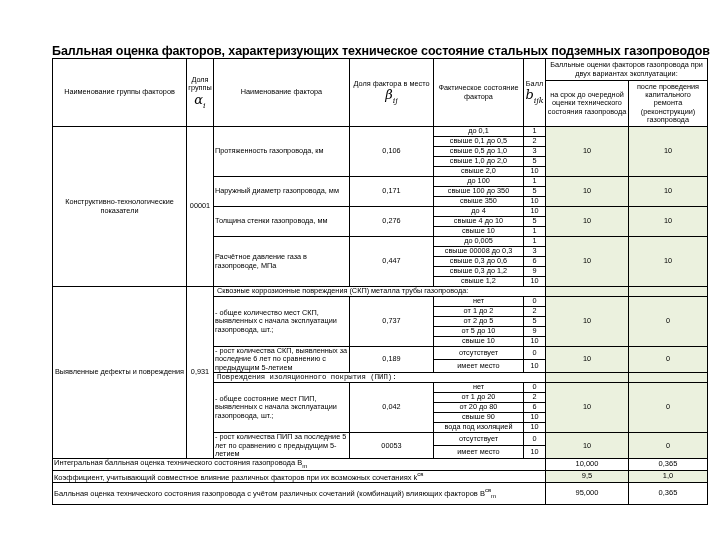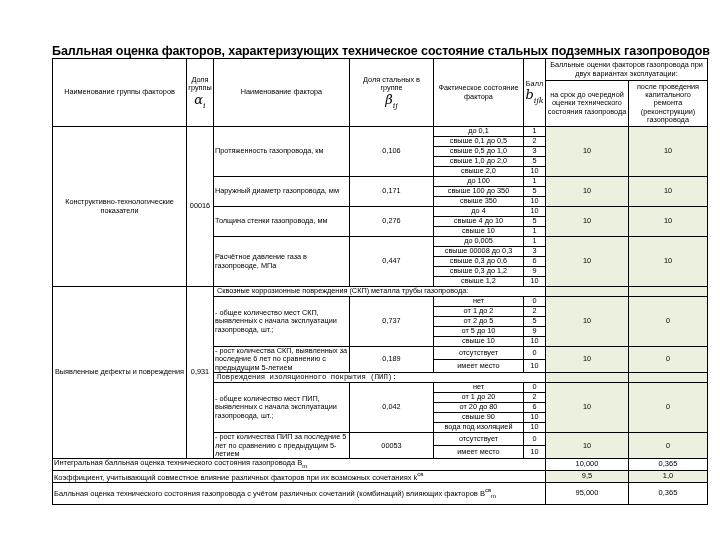--- a/index.html
+++ b/index.html
@@ -35,37 +35,37 @@
   </colgroup>
   <tbody id="tbody">
     <tr class="hdr" style="height:22px">
       <td rowspan="2">Наименование группы факторов</td>
       <td rowspan="2">
         <span>Доля группы</span>
         <span class="sym"><span>α</span><sub>i</sub></span>
       </td>
       <td rowspan="2">Наименование фактора</td>
       <td rowspan="2">
-        <span>Доля стальных в группе</span>
+        <span>Доля фактора в место</span>
         <span class="sym"><span>β</span><sub>ij</sub></span>
       </td>
       <td rowspan="2">Фактическое состояние фактора</td>
       <td rowspan="2">
         <span>Балл</span>
         <span class="sym"><span>b</span><sub>ijk</sub></span>
       </td>
       <td colspan="2">Балльные оценки факторов газопровода при двух вариантах эксплуатации:</td>
     </tr>
     <tr class="hdr" style="height:46px">
       <td>на срок до очередной оценки технического состояния газопровода</td>
       <td>после проведения капитального ремонта (реконструкции) газопровода</td>
     </tr>
   <tr style="height: 10px;">
         <td rowspan="16">Конструктивно-технологические показатели</td>
-        <td rowspan="16">00016</td>
+        <td rowspan="16">00001</td>
         <td rowspan="5" class="left">Протяженность газопровода, км</td>
         <td rowspan="5">0,106</td>
         <td>до 0,1</td>
         <td>1</td>
         <td rowspan="5" class="green">10</td>
         <td rowspan="5" class="green">10</td>
       </tr>
       <tr style="height: 10px;">
         <td>свыше 0,1 до 0,5</td>
         <td>2</td>
@@ -180,21 +180,21 @@
       <tr style="height: 10px;">
         <td>имеет место</td>
         <td>10</td>
       </tr>
       <tr class="span-row" style="height: 10px; font-family: Liberation Mono, monospace;">
         <td colspan="4" class="left">Повреждения изоляционного покрытия (ПИП):</td>
         <td class="green"></td>
         <td class="green"></td>
       </tr>
       <tr style="height: 10px;">
-        <td rowspan="5" class="left">- общее количество мест ПИП, выявленных с начала эксплуатации газопровода, шт.;</td>
+        <td rowspan="5" class="left">- общее состояние мест ПИП, выявленных с начала эксплуатации газопровода, шт.;</td>
         <td rowspan="5">0,042</td>
         <td>нет</td>
         <td>0</td>
         <td rowspan="5" class="green">10</td>
         <td rowspan="5" class="green">0</td>
       </tr>
       <tr style="height: 10px;">
         <td>от 1 до 20</td>
         <td>2</td>
       </tr>

